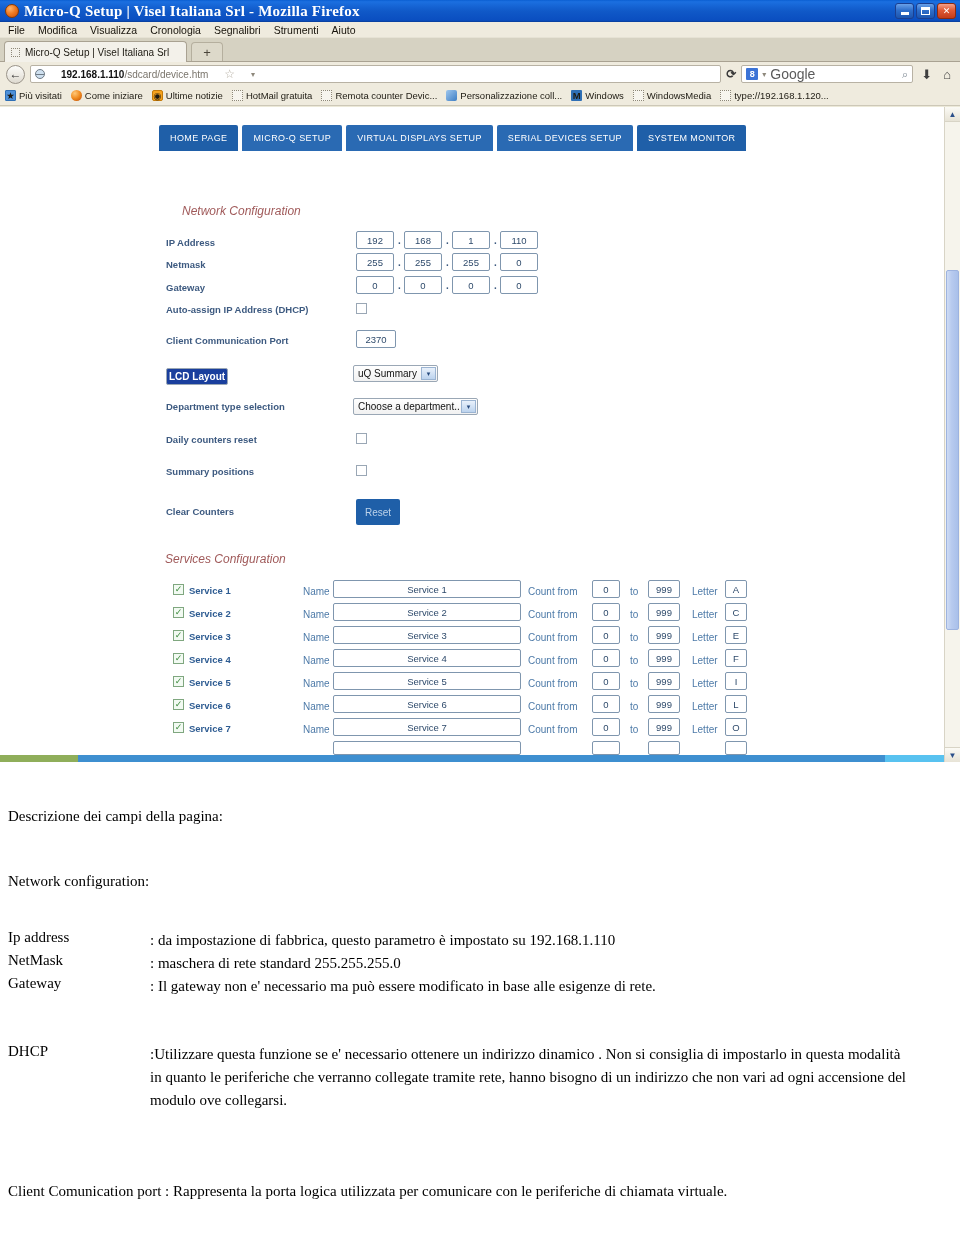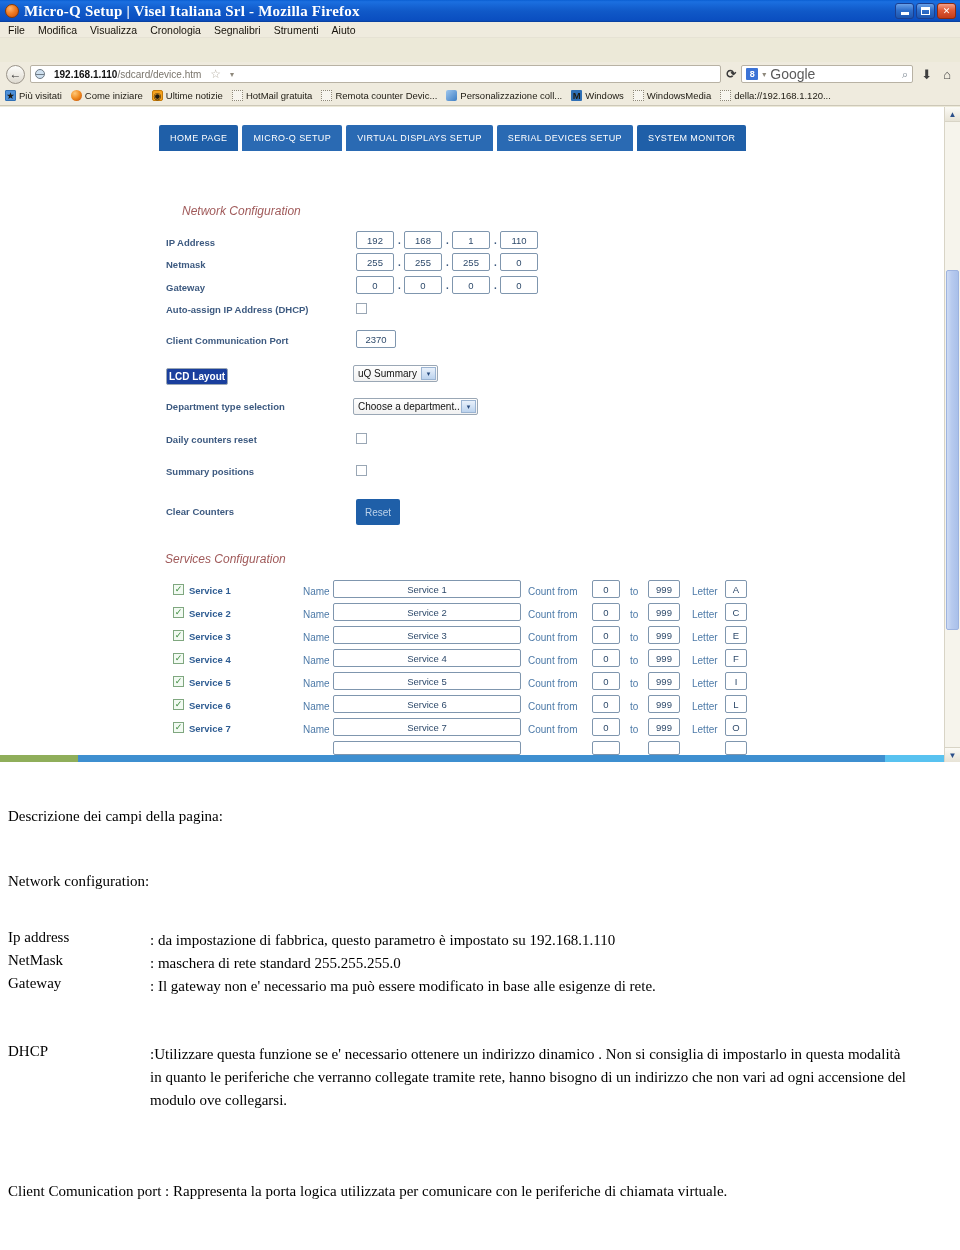--- a/index.html
+++ b/index.html
@@ -49,21 +49,21 @@
     background:#ddd9ca;border:1px solid #b5af9e;border-bottom:none;border-radius:4px 4px 0 0;
     display:flex;align-items:center;justify-content:center;font-size:13px;color:#4a453a;}
 
   
   .navbar{position:absolute;left:0;top:62px;width:960px;height:24px;background:#efebde;
     display:flex;align-items:center;padding:0 6px;box-sizing:border-box;gap:5px;}
   .backbtn{width:17px;height:17px;border-radius:50%;border:1px solid #9a948a;
     background:linear-gradient(to bottom,#fdfdfb,#dedad0);
     display:flex;align-items:center;justify-content:center;font-size:12px;color:#2c2c2c;flex:0 0 auto;}
   .urlbar{flex:1 1 auto;height:18px;background:#ffffff;border:1px solid #b8b2a4;border-radius:2px;
-    display:flex;align-items:center;padding:0 4px;box-sizing:border-box;gap:9px;min-width:0;}
+    display:flex;align-items:center;padding:0 4px;box-sizing:border-box;gap:16px;min-width:0;}
   .globe{width:10px;height:10px;border-radius:50%;border:1px solid #6f7b86;box-sizing:border-box;
     background:#cfe0ef;flex:0 0 auto;position:relative;}
   .globe:after{content:"";position:absolute;left:0;top:4px;width:8px;height:1px;background:#6f7b86;}
   .url{font-size:10px;white-space:nowrap;overflow:hidden;color:#7a756c;}
   .url b{color:#111;font-weight:bold;}
   .star{font-size:12px;color:#b7b1a4;flex:0 0 auto;}
   .caretdn{font-size:8px;color:#8e887c;flex:0 0 auto;}
   .reload{font-size:12px;color:#3a3a3a;flex:0 0 auto;font-weight:bold;}
   .searchbar{width:172px;height:18px;background:#fff;border:1px solid #b8b2a4;border-radius:2px;
     display:flex;align-items:center;padding:0 4px;box-sizing:border-box;gap:4px;flex:0 0 auto;}
@@ -175,20 +175,27 @@
   <div class="menubar">
     <span>File</span>
     <span>Modifica</span>
     <span>Visualizza</span>
     <span>Cronologia</span>
     <span>Segnalibri</span>
     <span>Strumenti</span>
     <span>Aiuto</span>
   </div>
 
+  <div class="tabstrip">
+    <div class="tab">
+      <span class="tab-fav"></span>
+      <span class="tab-label">Micro-Q Setup | Visel Italiana Srl</span>
+    </div>
+    <div class="newtab">+</div>
+  </div>
 
   <div class="navbar">
     <div class="backbtn">←</div>
     <div class="urlbar">
       <span class="globe"></span>
       <span class="url"><b>192.168.1.110</b><span>/sdcard/device.htm</span></span>
       <span class="star">☆</span>
       <span class="caretdn">▾</span>
     </div>
     <div class="reload">⟳</div>
@@ -230,21 +237,21 @@
     <div class="bm">
       <span class="bmico ico-win">M</span>
       <span>Windows</span>
     </div>
     <div class="bm">
       <span class="bmico ico-blank"></span>
       <span>WindowsMedia</span>
     </div>
     <div class="bm">
       <span class="bmico ico-blank"></span>
-      <span>della://192.168.1.120...</span>
+      <span>type://192.168.1.120...</span>
     </div>
   </div>
 
   <div class="viewport">
     <div class="page">
 
       <div class="navtabs">
         <div class="ntab">HOME PAGE</div>
         <div class="ntab alt">MICRO-Q SETUP</div>
         <div class="ntab alt">VIRTUAL DISPLAYS SETUP</div>

